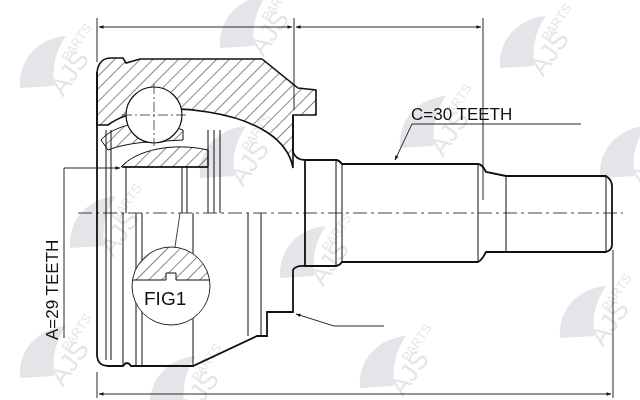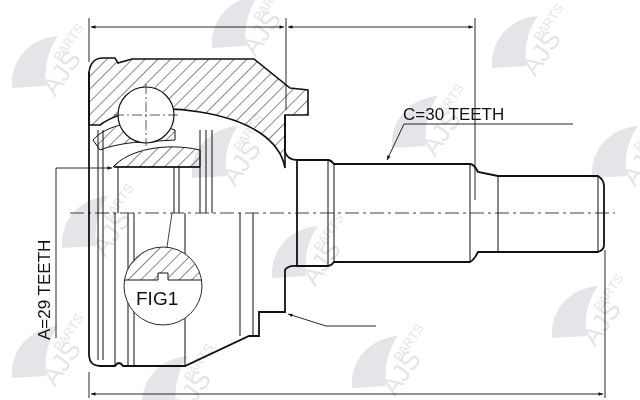--- a/index.html
+++ b/index.html
@@ -1,17 +1,17 @@
 <!DOCTYPE html>
 <html><head>
   <meta charset="utf-8">
   <style>
     html, body { margin: 0; padding: 0; background: #ffffff; }
     body { width: 640px; height: 400px; overflow: hidden; position: relative; font-family: "Liberation Sans", sans-serif; }
-    #stage { position: absolute; left: 0; top: 0; width: 524px; height: 400px; }
+    #stage { position: absolute; left: 8px; top: 0; width: 524px; height: 400px; }
     svg { display: block; }
     .lbl { font-family: "Liberation Sans", sans-serif; fill: #111; }
   </style>
 </head>
 <body>
 
 <div id="stage">
 <svg width="640" height="400" viewBox="0 0 640 400" xmlns="http://www.w3.org/2000/svg">
   <defs>
     <pattern id="hatch" patternUnits="userSpaceOnUse" width="9" height="9" patternTransform="rotate(45)">

